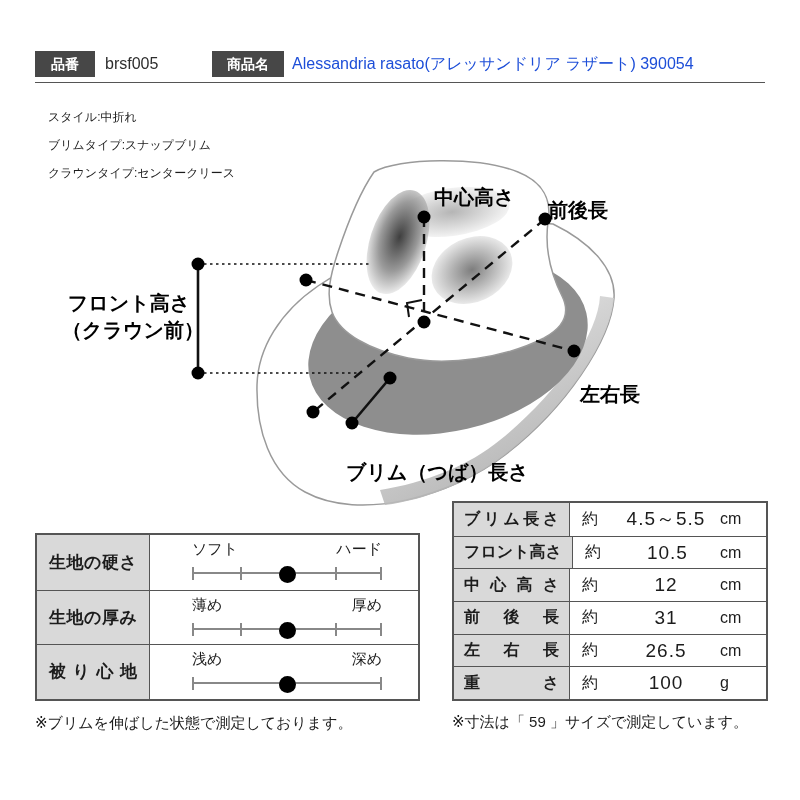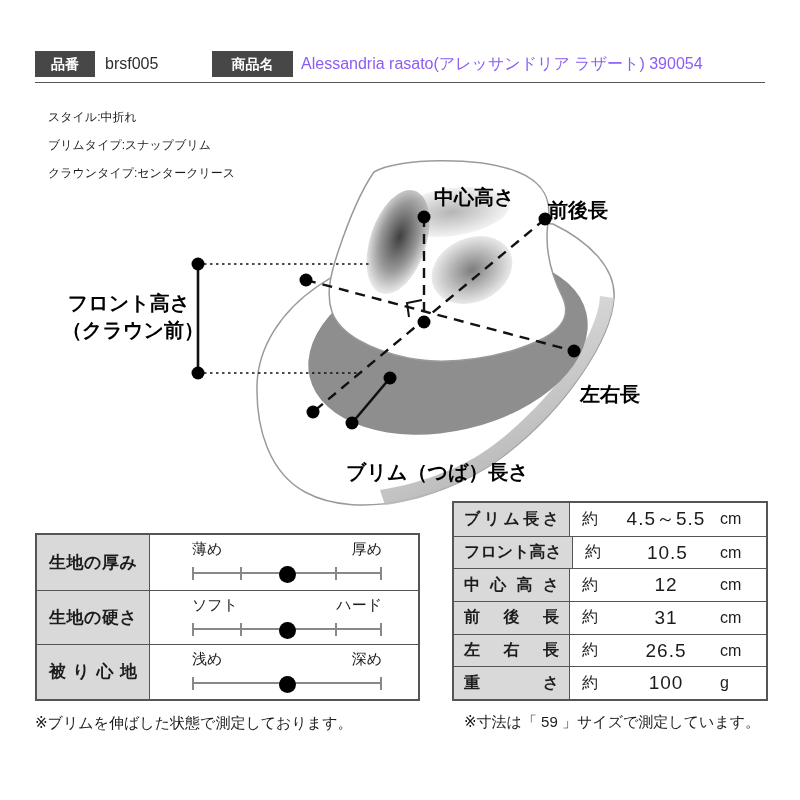--- a/index.html
+++ b/index.html
@@ -3,23 +3,23 @@
 <meta charset="utf-8">
 <style>
   html,body{margin:0;padding:0;background:#ffffff;}
   body{font-family:"Liberation Sans","DejaVu Sans",sans-serif;color:#1c1c1c;}
   .page{position:relative;width:800px;height:800px;background:#fff;overflow:hidden;}
 
   
   .hdr{position:absolute;left:35px;top:50px;width:730px;height:28px;display:flex;align-items:center;}
   .hdr .tag{background:#474747;color:#ffffff;font-size:14px;font-weight:700;height:26px;line-height:26px;text-align:center;flex:0 0 auto;}
   .tag.t1{width:60px;}
-  .tag.t2{width:81px;}
+  .tag.t2{width:72px;}
   .hdr .val1{width:107px;margin-left:10px;font-size:16px;color:#2e2e2e;}
-  .hdr .val2{margin-left:8px;font-size:16px;color:#8b5cf6;white-space:nowrap;}
+  .hdr .val2{margin-left:8px;font-size:16px;color:#1d4ed8;white-space:nowrap;}
   .hdr-line{position:absolute;left:35px;top:82px;width:730px;border-top:1.5px solid #555;}
 
   
   .specs{position:absolute;left:48px;top:103px;font-size:12px;font-weight:500;line-height:28px;}
 
   
   .dlabel{position:absolute;font-weight:700;font-size:20px;color:#000;white-space:nowrap;}
   .dlabel.center-h{left:434px;top:184px;}
   .dlabel.front-back{left:548px;top:197px;}
   .dlabel.left-right{left:580px;top:381px;}
@@ -53,21 +53,21 @@
   .m-label{flex:0 0 116px;background:#d9d9d9;border-right:1.5px solid #555;box-sizing:border-box;
            display:flex;align-items:center;font-size:16px;font-weight:700;}
   .m-label span{display:block;width:100%;padding:0 10px;text-align:justify;text-align-last:justify;white-space:nowrap;}
   .m-data{flex:1;display:flex;align-items:center;padding:0 12px;}
   .m-approx{flex:0 0 30px;font-size:16px;}
   .m-value{flex:1;text-align:center;font-size:19px;letter-spacing:1px;}
   .m-unit{flex:0 0 34px;font-size:16px;text-align:left;}
 
   
   .notes-left{position:absolute;left:35px;top:710px;font-size:15px;line-height:25px;}
-  .note-right{position:absolute;left:452px;top:713px;font-size:15px;margin-left:12px;}
+  .note-right{position:absolute;left:452px;top:713px;font-size:15px;}
 
   svg{position:absolute;left:70px;top:140px;}
 </style>
 </head>
 <body>
 
 <div class="page">
 
   <div class="hdr">
     <div class="tag t1">品番</div>
@@ -152,54 +152,54 @@
   <div class="dlabel front-h">
     <div>フロント高さ</div>
     <div>（クラウン前）</div>
   </div>
   <div class="dlabel left-right">左右長</div>
   <div class="dlabel brim-len">ブリム（つば）長さ</div>
 
   <div class="ratings">
     <div class="r-row">
       <div class="r-label">
+          <span>生地の硬さ</span>
+        </div>
+      <div class="r-slider">
+        <div class="mm min">ソフト</div>
+        <div class="mm max">ハード</div>
+        <div class="track">
+          <span class="tick e1"></span>
+            <span class="tick q1"></span>
+            <span class="tick q2"></span>
+            <span class="tick q3"></span>
+            <span class="tick e2" style="left:auto;right:0;"></span>
+          <span class="dot"></span>
+        </div>
+      </div>
+    </div>
+    <div class="r-row">
+      <div class="r-label">
           <span>生地の厚み</span>
         </div>
       <div class="r-slider">
         <div class="mm min">薄め</div>
         <div class="mm max">厚め</div>
         <div class="track">
           <span class="tick e1"></span>
             <span class="tick q1"></span>
             <span class="tick q2"></span>
             <span class="tick q3"></span>
             <span class="tick e2" style="left:auto;right:0;"></span>
           <span class="dot"></span>
         </div>
       </div>
     </div>
     <div class="r-row">
       <div class="r-label">
-          <span>生地の硬さ</span>
-        </div>
-      <div class="r-slider">
-        <div class="mm min">ソフト</div>
-        <div class="mm max">ハード</div>
-        <div class="track">
-          <span class="tick e1"></span>
-            <span class="tick q1"></span>
-            <span class="tick q2"></span>
-            <span class="tick q3"></span>
-            <span class="tick e2" style="left:auto;right:0;"></span>
-          <span class="dot"></span>
-        </div>
-      </div>
-    </div>
-    <div class="r-row">
-      <div class="r-label">
           <span>被り心地</span>
         </div>
       <div class="r-slider no-mid">
         <div class="mm min">浅め</div>
         <div class="mm max">深め</div>
         <div class="track">
           <span class="tick e1"></span>
             <span class="tick e2" style="left:auto;right:0;"></span>
           <span class="dot"></span>
         </div>

